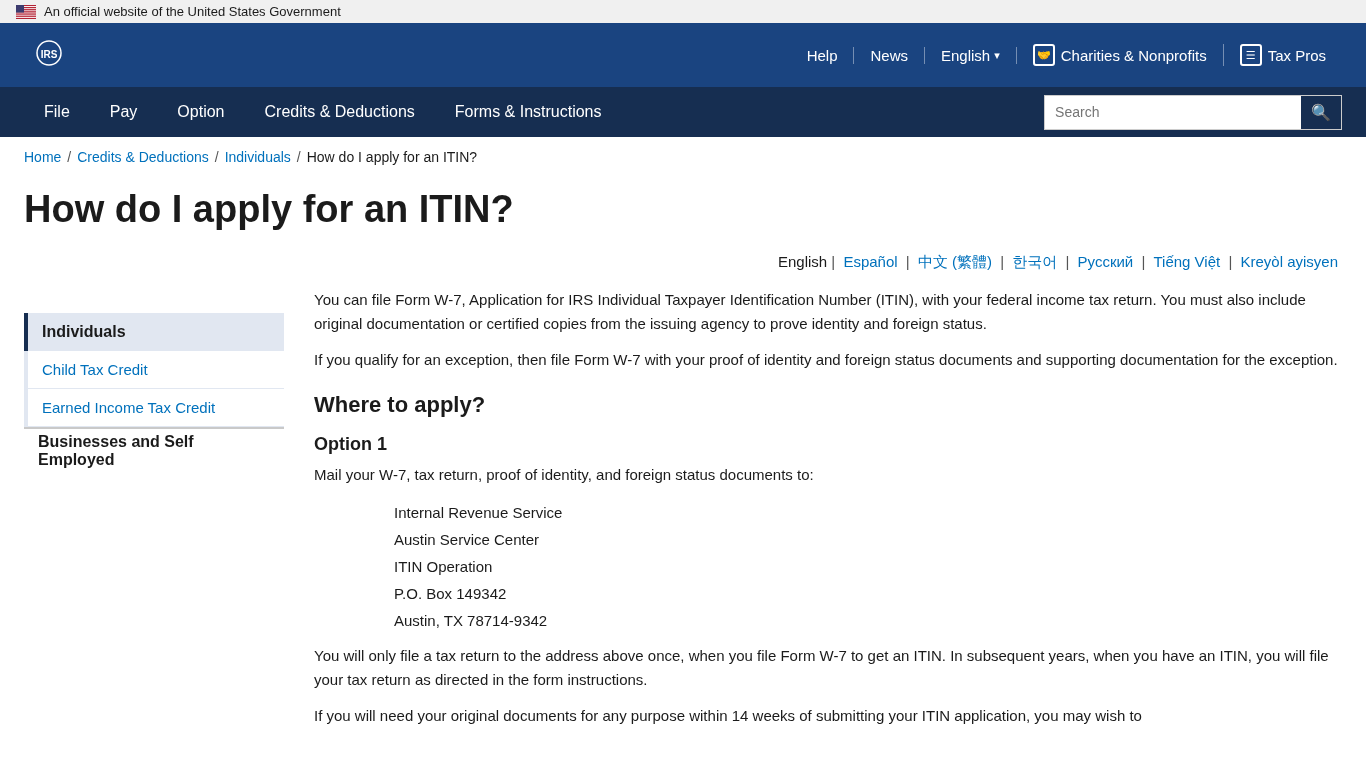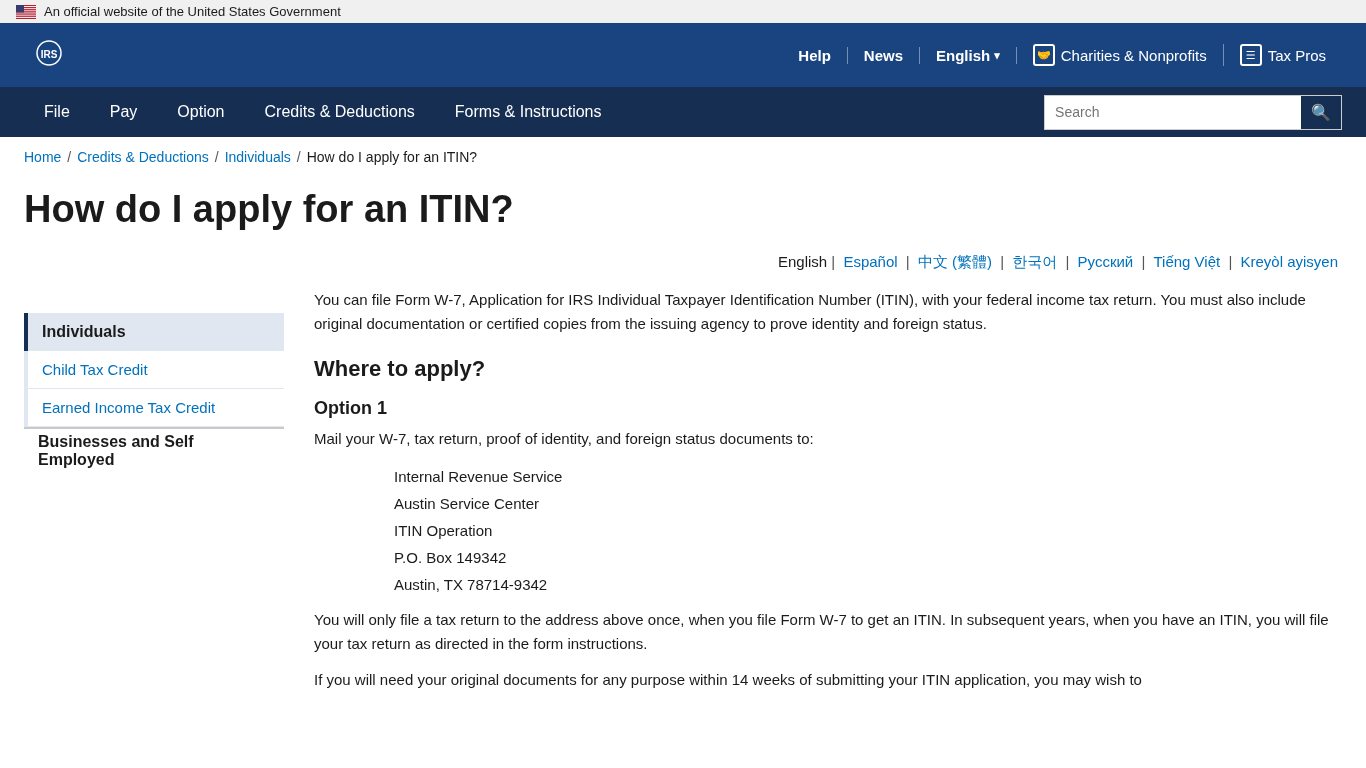--- a/index.html
+++ b/index.html
@@ -50,21 +50,20 @@
     .header-nav-item {
       color: #fff;
       text-decoration: none;
       padding: 0 16px;
       border-right: 1px solid rgba(255,255,255,0.4);
       display: flex;
       align-items: center;
       gap: 4px;
       font-size: 15px;
       cursor: pointer;
-      font-weight: bold;
     }
     .header-nav-item:last-child {
       border-right: none;
     }
     .header-nav-item .chevron {
       font-size: 11px;
     }
     .header-nav-special {
       display: flex;
       align-items: center;
@@ -360,20 +359,21 @@
       <a>한국어</a>
       <span class="lang-sep"> | </span>
       <a>Русский</a>
       <span class="lang-sep"> | </span>
       <a>Tiếng Việt</a>
       <span class="lang-sep"> | </span>
       <a>Kreyòl ayisyen</a>
     </div>
 
     <p class="main-body-text">You can file Form W-7, Application for IRS Individual Taxpayer Identification Number (ITIN), with your federal income tax return. You must also include original documentation or certified copies from the issuing agency to prove identity and foreign status.</p>
+    <p class="main-body-text">If you qualify for an exception, then file Form W-7 with your proof of identity and foreign status documents and supporting documentation for the exception.</p>
 
     <h2 class="section-heading">Where to apply?</h2>
 
     <h3 class="sub-heading">Option 1</h3>
     <p class="main-body-text">Mail your W-7, tax return, proof of identity, and foreign status documents to:</p>
 
     <div class="address-block">
       <div>Internal Revenue Service</div>
       <div>Austin Service Center</div>
       <div>ITIN Operation</div>

